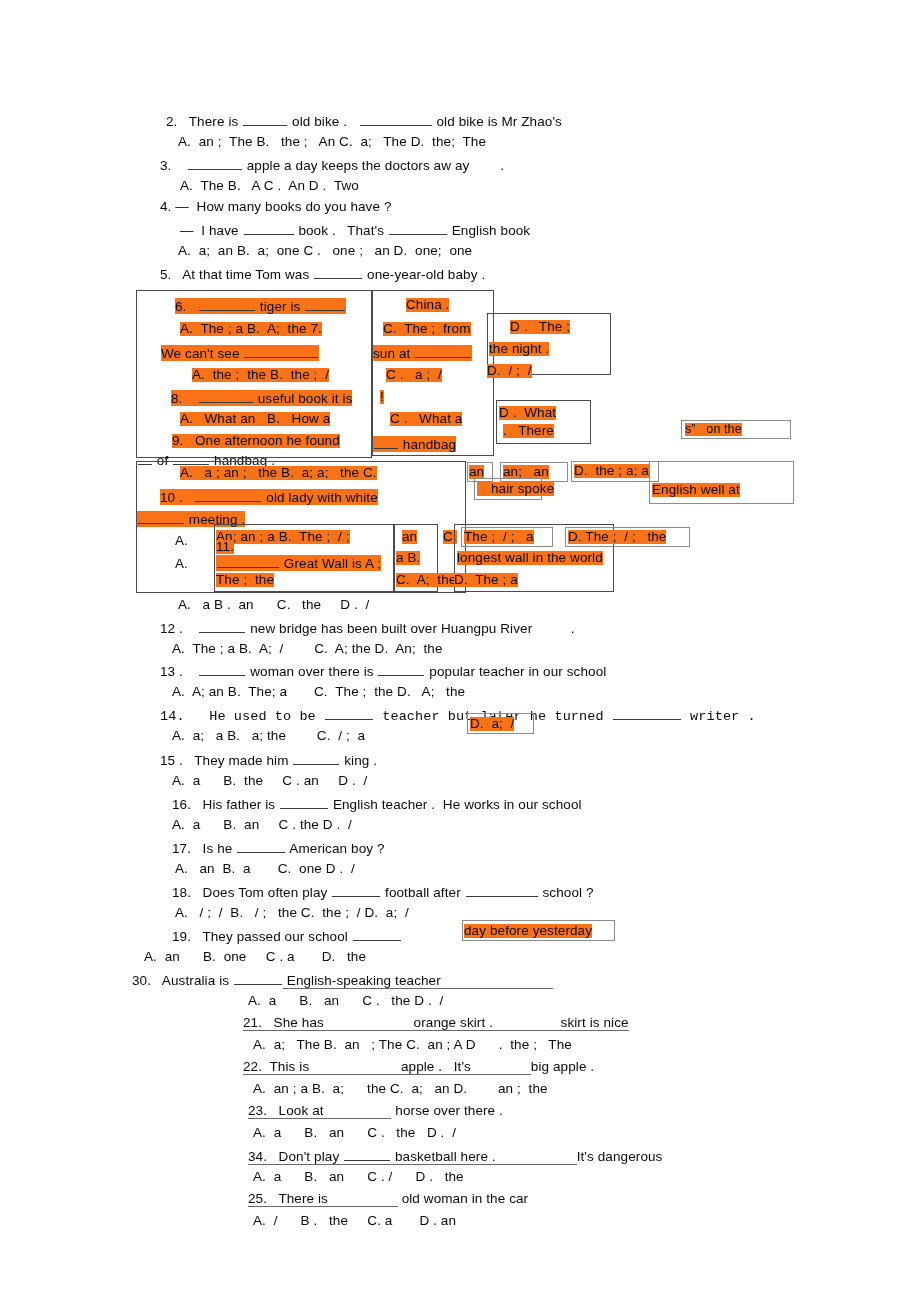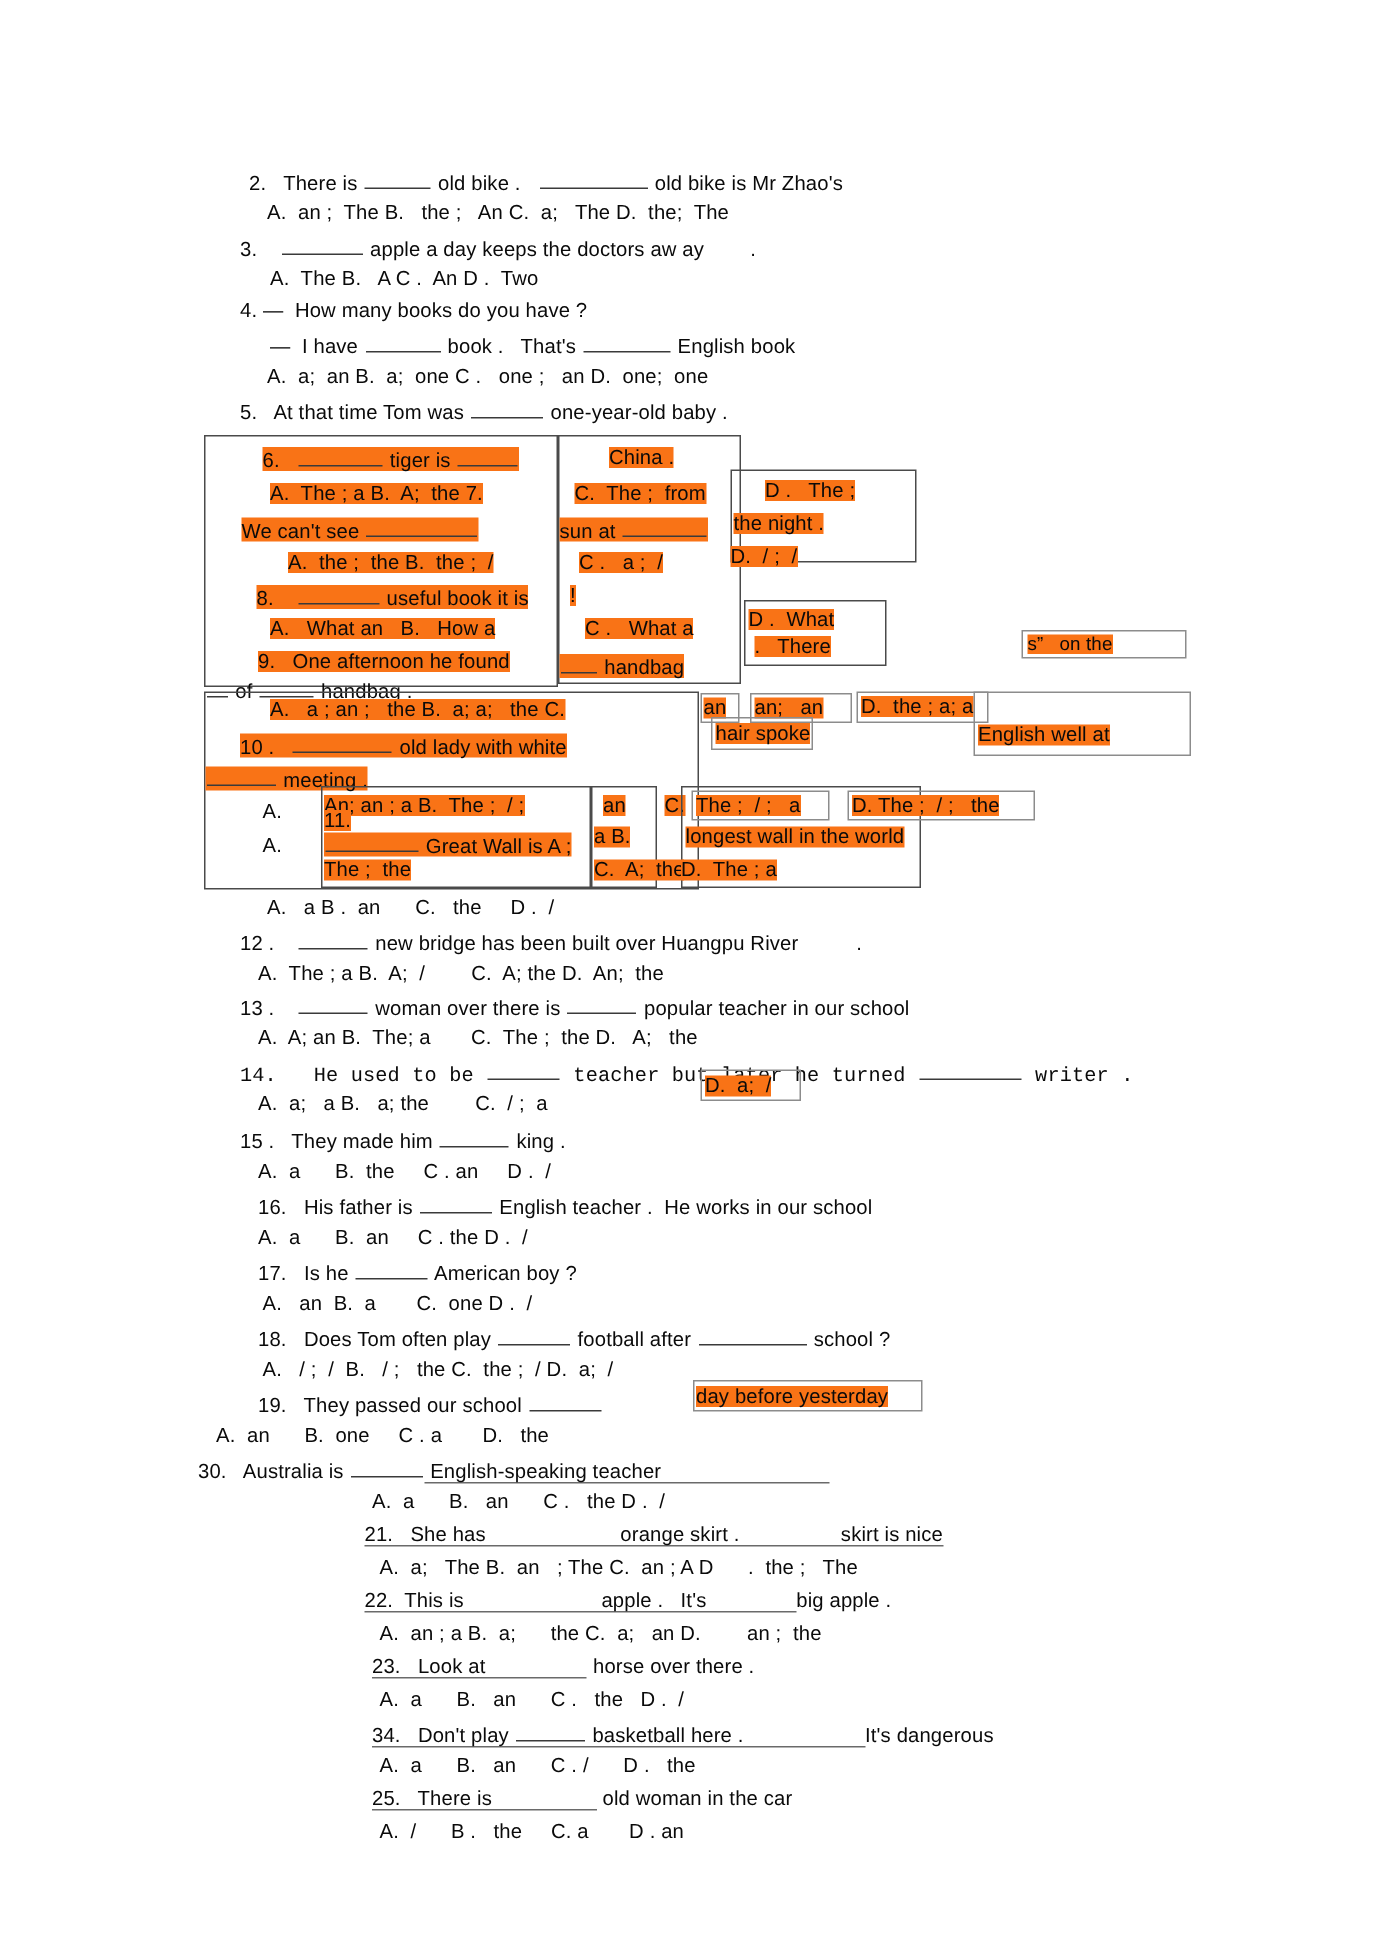--- a/index.html
+++ b/index.html
@@ -121,21 +121,21 @@
   <div class="ln" style="left:175px; top:534px;">A.</div>
   <div class="ln" style="left:175px; top:557px;">A.</div>
 
   <div class="box lite" style="left:467px; top:462px; width:26px; height:20px;"></div>
   <div class="ln opaque" style="left:469px; top:465px;">an</div>
 
   <div class="box lite" style="left:500px; top:462px; width:68px; height:20px;"></div>
   <div class="ln opaque" style="left:503px; top:465px;">an;   an</div>
 
   <div class="box lite" style="left:474px; top:478px; width:68px; height:22px;"></div>
-  <div class="ln opaque" style="left:477px; top:482px;">hair spoke</div>
+  <div class="ln opaque" style="left:477px; top:482px;padding-left:14px;">hair spoke</div>
 
   <div class="box lite" style="left:571px; top:461px; width:88px; height:21px;"></div>
   <div class="ln opaque" style="left:574px; top:464px;">D.  the ; a; a</div>
 
   <div class="box lite" style="left:649px; top:461px; width:145px; height:43px;"></div>
   <div class="ln opaque" style="left:652px; top:483px;">English well at</div>
 
   <div class="box" style="left:214px; top:524px; width:180px; height:68px;"></div>
   <div class="ln opaque" style="left:216px; top:530px;">An; an ; a B.  The ;  / ;</div>
   <div class="ln opaque" style="left:216px; top:540px;">11.</div>

